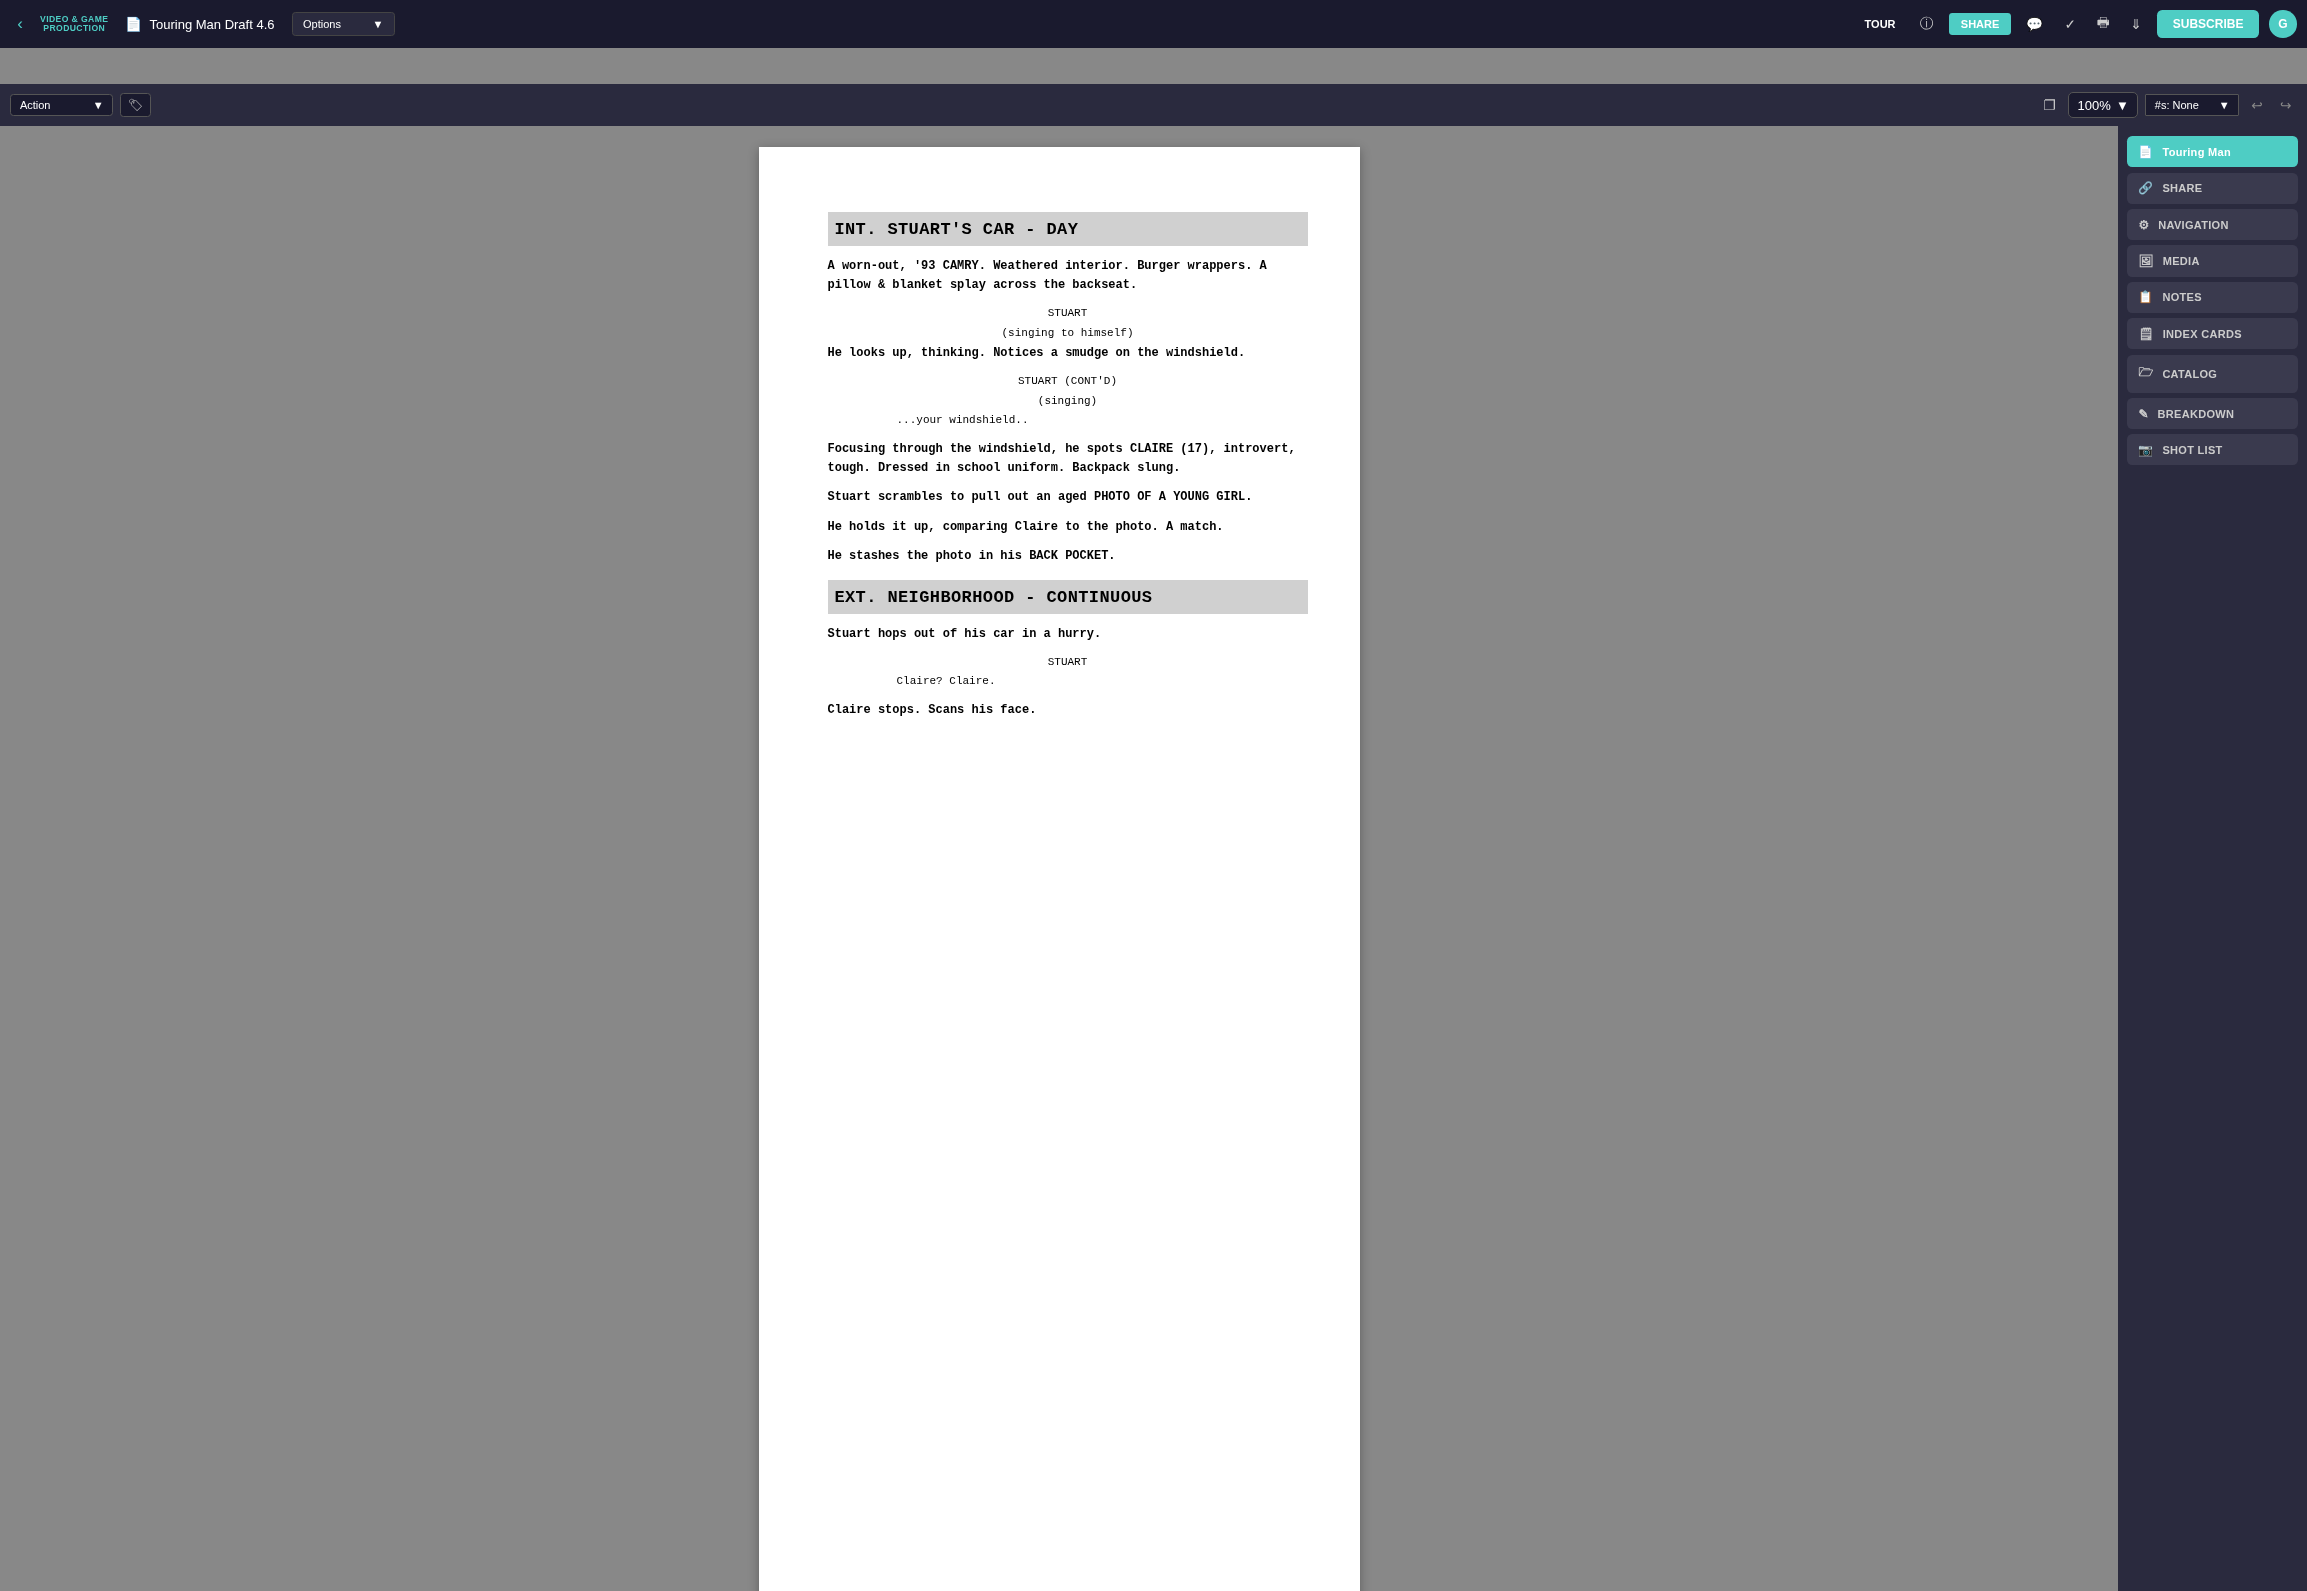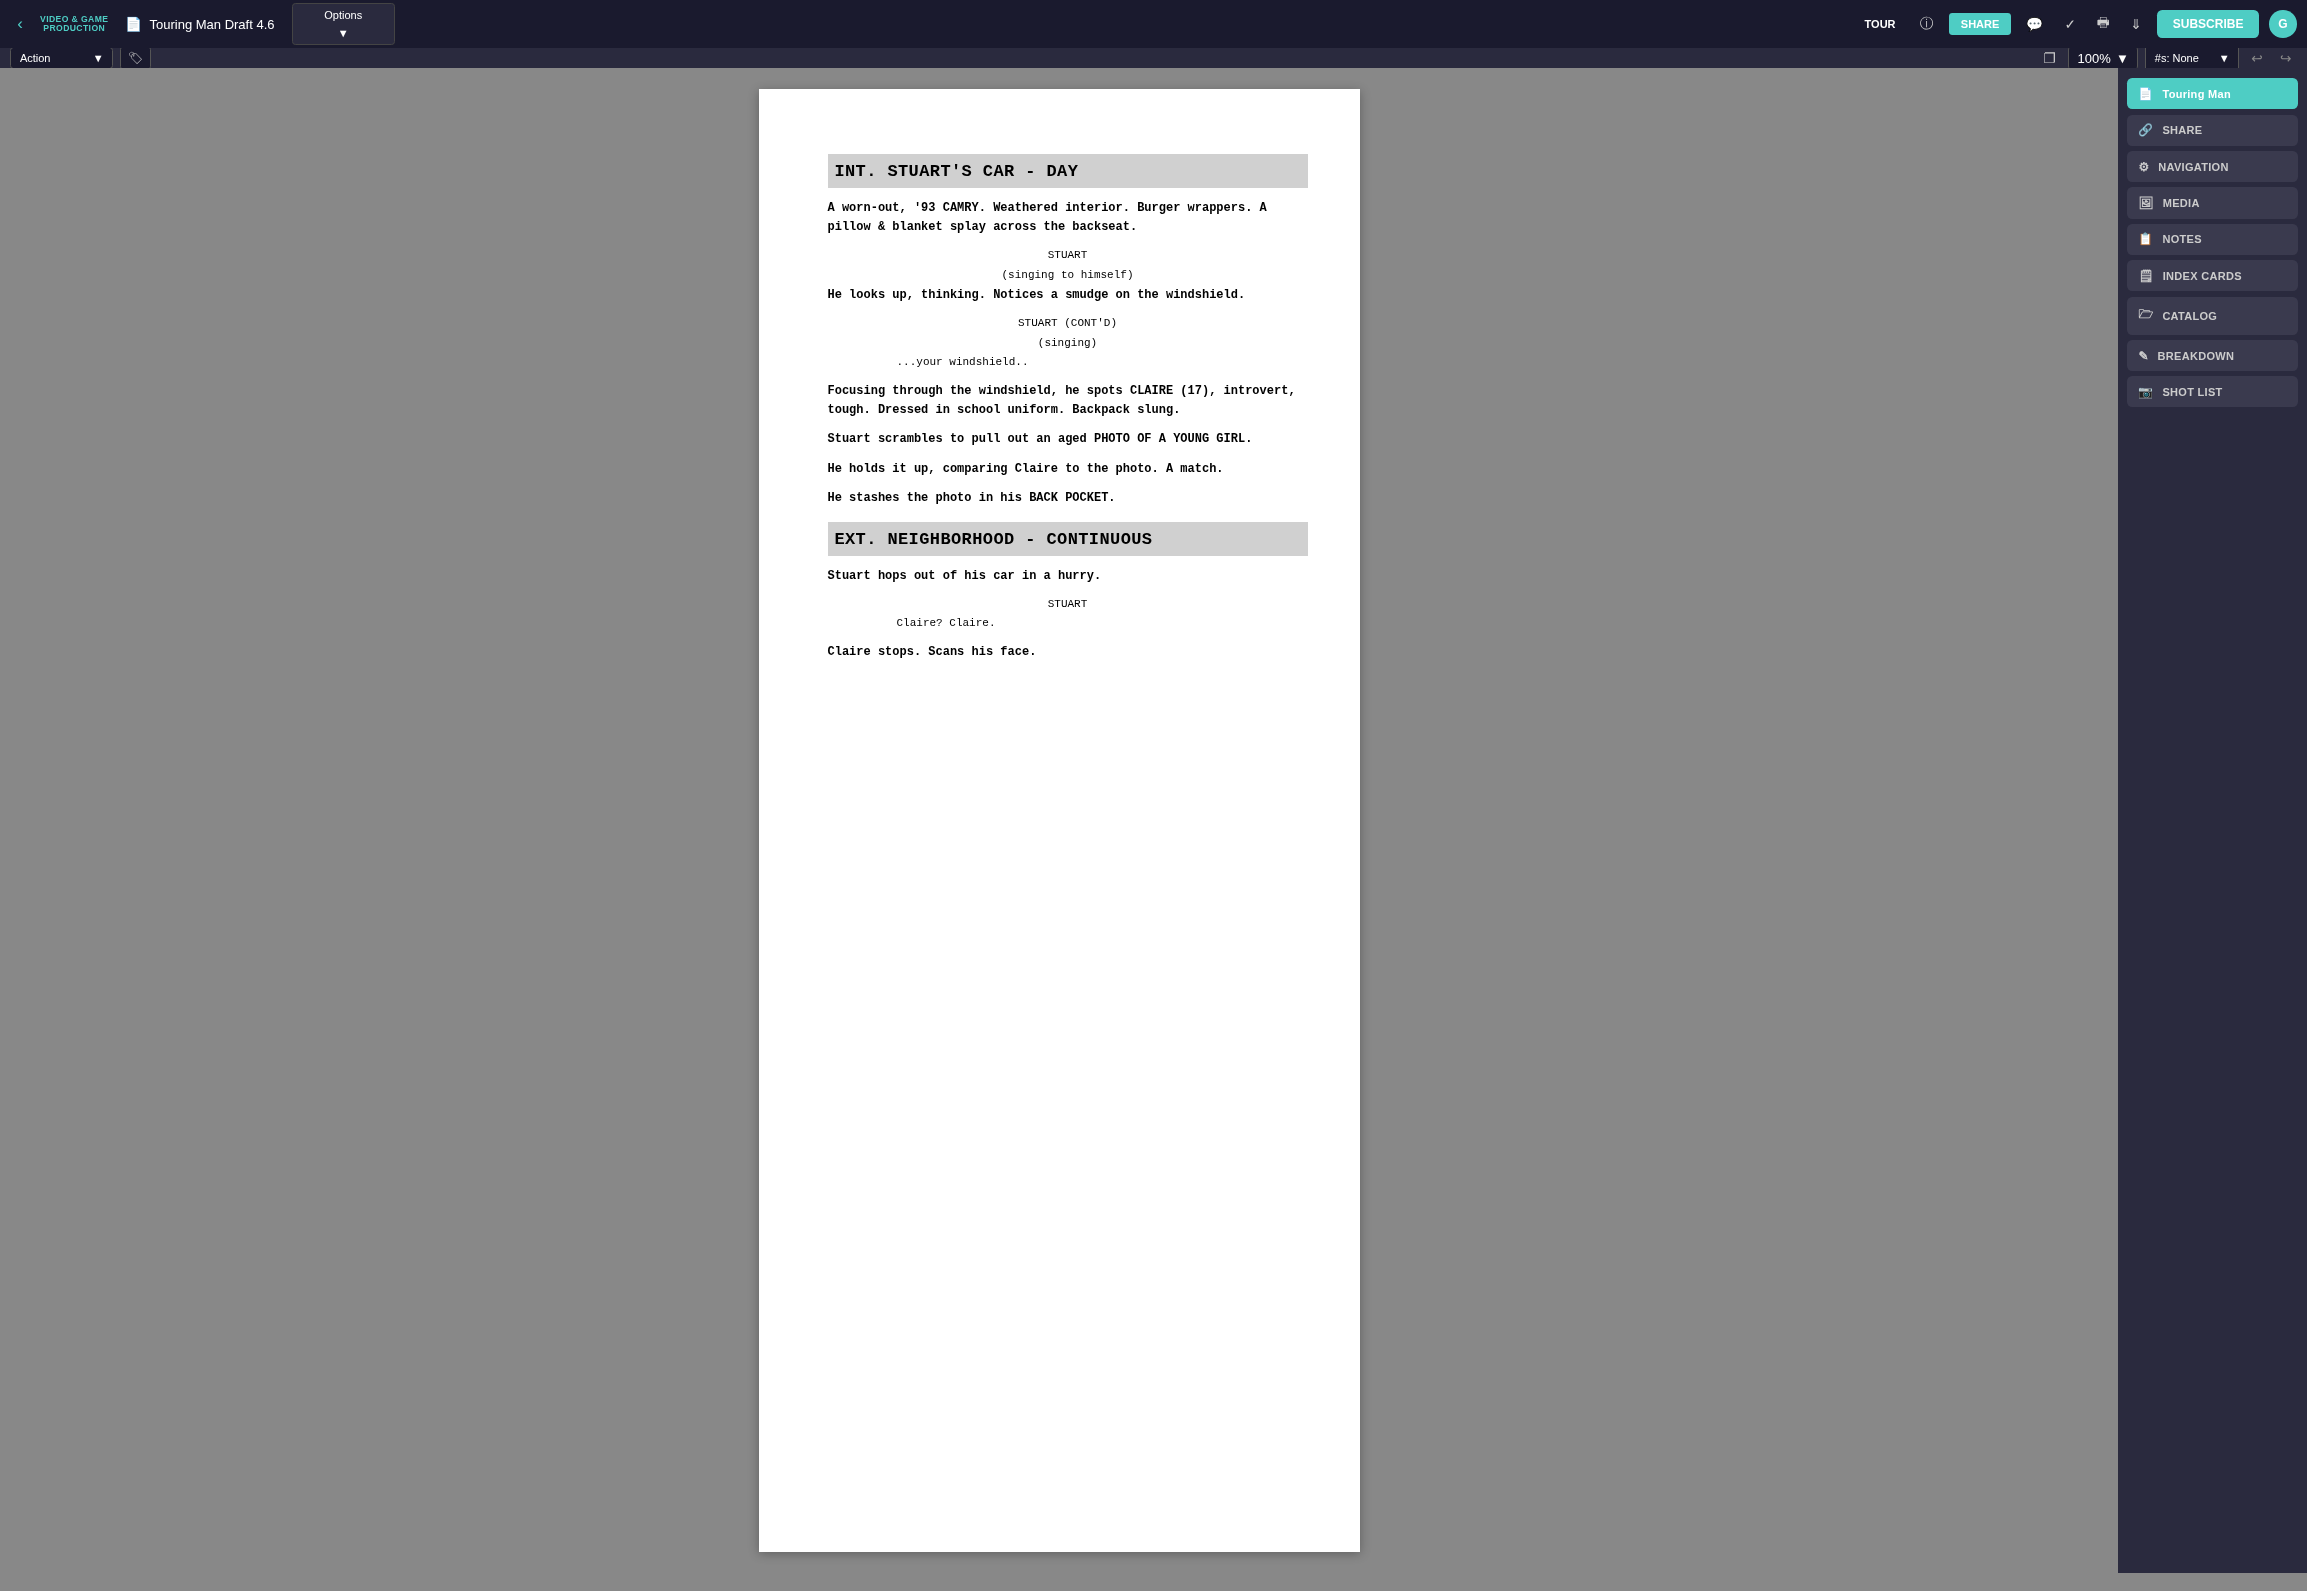--- a/index.html
+++ b/index.html
@@ -16,21 +16,21 @@
       display: flex; flex-direction: column; align-items: center; line-height: 1.1; cursor: pointer;
     }
     .brand-logo span { color: #4ecdc4; font-size: 8.6px; font-weight: 700; letter-spacing: 0.4px; text-transform: uppercase; }
     .doc-title-area {
       display: flex; align-items: center; gap: 6.9px; color: #fff; margin-left: 6.9px;
     }
     .doc-icon { color: #ccc; font-size: 13.7px; }
     .doc-title { font-size: 13px; color: #fff; font-weight: 400; }
     .options-dropdown {
       display: flex; align-items: center; background: #2a2a3e; border: 0.9px solid #444; border-radius: 3.4px;
-      padding: 5.2px 10.3px; color: #fff; font-size: 11px; cursor: pointer; gap: 5.2px; margin-left: 6.9px; min-width: 103px; justify-content: space-between; flex-direction: column;
+      padding: 5.2px 10.3px; color: #fff; font-size: 11px; cursor: pointer; gap: 5.2px; margin-left: 6.9px; min-width: 103px; justify-content: space-between;
     }
     .nav-spacer { flex: 1; }
     .nav-btn {
       background: none; border: none; color: #ccc; font-size: 11px; cursor: pointer; padding: 5.2px 8.6px; border-radius: 3.4px; font-weight: 500;
     }
     .nav-btn-tour { color: #fff; font-weight: 600; }
     .share-btn {
       background: #4ecdc4; color: #fff; border: none; border-radius: 3.4px; padding: 5.2px 12px; font-size: 11px; font-weight: 600; cursor: pointer;
     }
     .nav-icon-btn {
@@ -38,21 +38,21 @@
     }
     .subscribe-btn {
       background: #4ecdc4; color: #fff; border: none; border-radius: 5.2px; padding: 6.9px 15.5px; font-size: 12px; font-weight: 700; cursor: pointer;
     }
     .avatar {
       width: 27.5px; height: 27.5px; border-radius: 50%; background: #4ecdc4; display: flex; align-items: center; justify-content: center; color: #fff; font-size: 12px; font-weight: 700; cursor: pointer;
     }
 
     
     .secondary-nav {
-      display: flex; align-items: center; background: #2a2a3e; height: 20px; padding: 0 10.3px; gap: 6.9px;
+      display: flex; align-items: center; background: #2a2a3e; height: 42px; padding: 0 10.3px; gap: 6.9px; margin-top: 36px;
     }
     .genre-dropdown {
       display: flex; align-items: center; background: #1a1a2e; border: 0.9px solid #555; border-radius: 3.4px;
       padding: 4.3px 8.6px; color: #fff; font-size: 11px; cursor: pointer; gap: 5.2px; min-width: 103px; justify-content: space-between;
     }
     .tag-icon-btn {
       background: #1a1a2e; border: 0.9px solid #555; border-radius: 3.4px; color: #ccc; font-size: 12px; cursor: pointer; padding: 4.3px 6.9px;
     }
     .secondary-spacer { flex: 1; }
     .zoom-dropdown {

